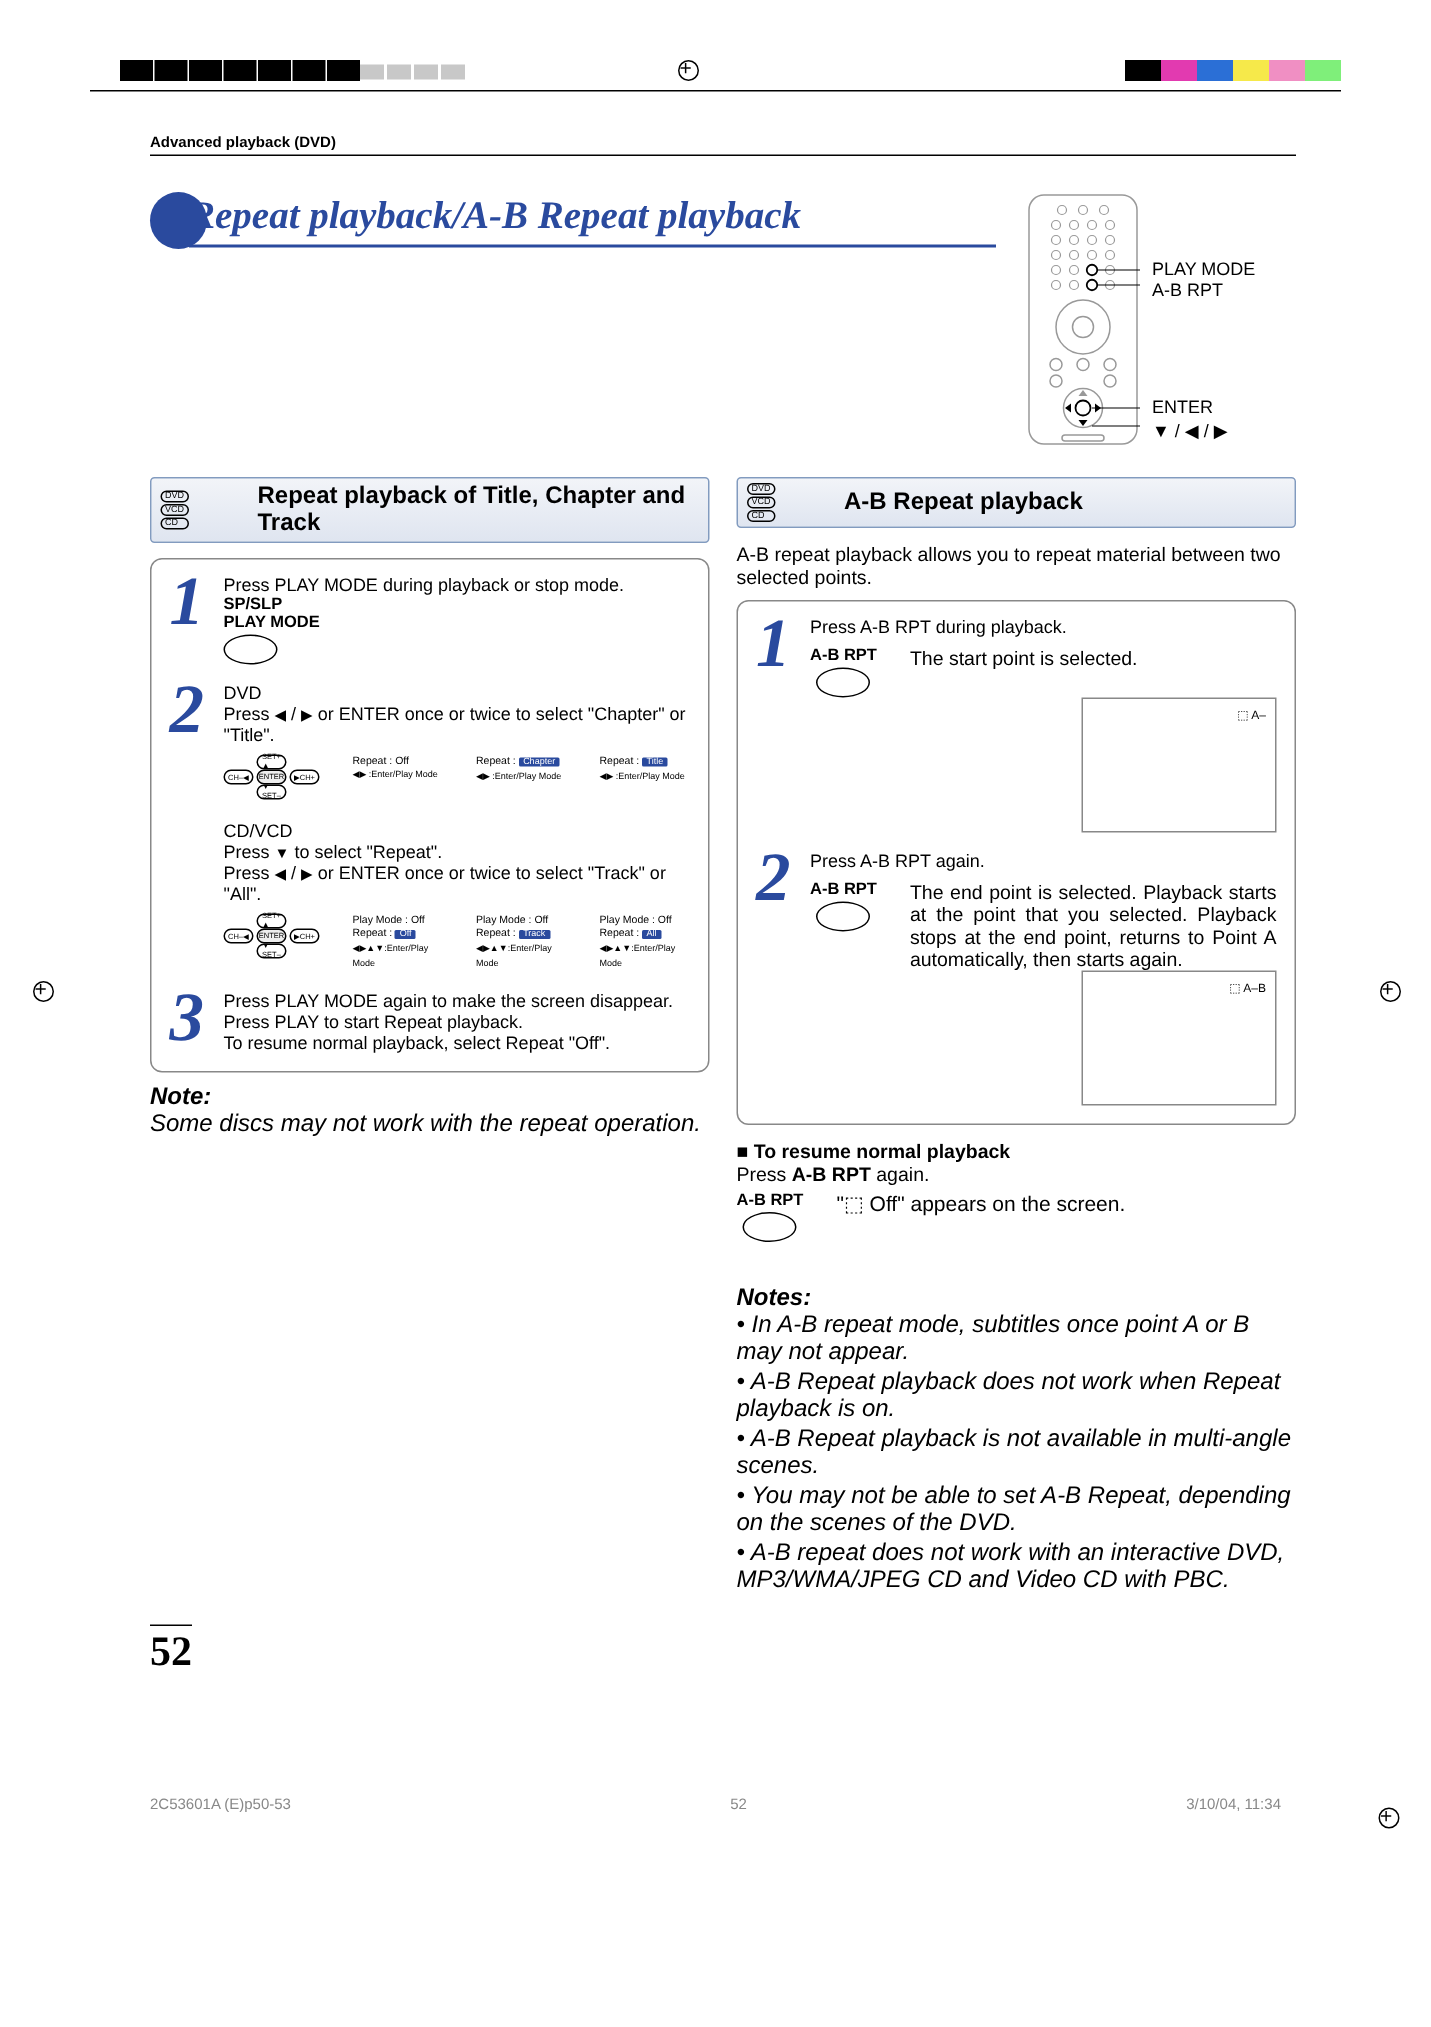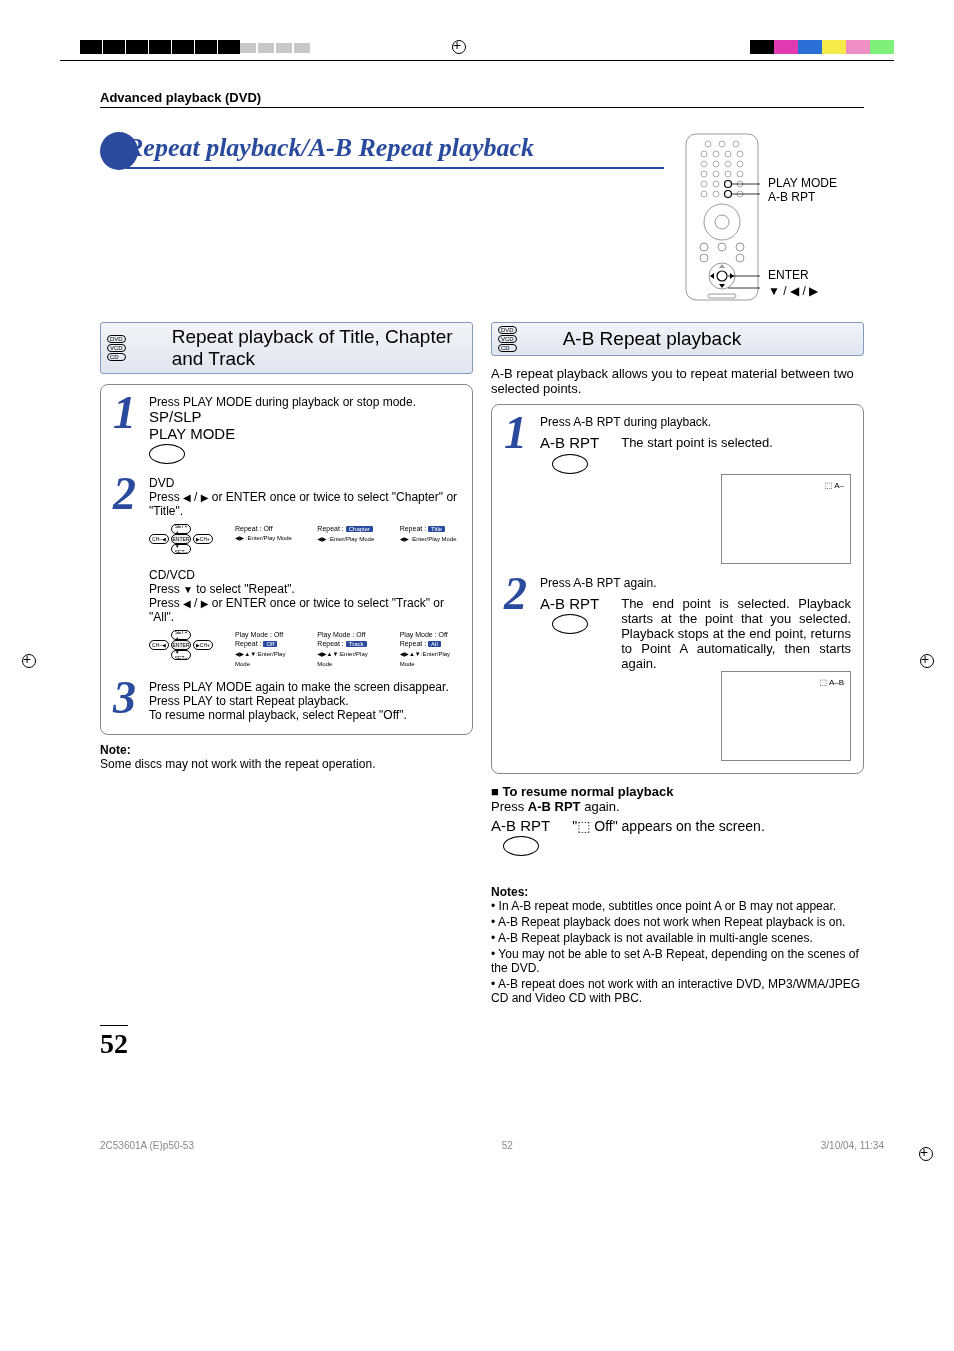--- a/index.html
+++ b/index.html
@@ -11,41 +11,41 @@
   .grayblocks { position: absolute; left: 240px; top: 3px; display: flex; }
   .grayblocks div { width: 16px; height: 10px; background: #c8c8c8; margin-right: 2px; }
   .regmark { position: absolute; left: 448px; top: -4px; width: 20px; height: 20px; }
   .regmark::before { content:""; position:absolute; left:4px; top:4px; width:12px; height:12px; border:1px solid #000; border-radius:50%; }
   .regmark::after { content:"+"; position:absolute; left:5px; top:1px; font-size:14px; }
   .colorbar { position: absolute; right: 60px; top: 0; display:flex; }
   .colorbar div { width:24px; height:14px; }
   .tophr { position:absolute; top:20px; left:60px; right:60px; border-top:1px solid #000; }
   
   .page { padding: 0 90px 40px 100px; }
-  .sectionhdr { font-weight:bold; font-size:13px; border-bottom:1px solid #000; padding-bottom:2px; margin-bottom:24px; }
+  .sectionhdr { font-weight:bold; font-size:10px; border-bottom:1px solid #000; padding-bottom:2px; margin-bottom:24px; }
   
   .titlebar { display:flex; align-items:center; margin-bottom:20px; }
   .tcircle { width:38px; height:38px; background:#2a4a9e; border-radius:50%; flex:none; margin-right:-12px; z-index:1; }
   .titletext { font-family: "Times New Roman", serif; font-style:italic; font-weight:bold; font-size:26px; color:#2a4a9e; }
   .titleunderline { border-bottom:2px solid #2a4a9e; padding-bottom:4px; flex:1; }
   
   .twocol { display:flex; gap:18px; }
   .col { flex:1; }
   
   .subhead-row { display:flex; align-items:center; gap:6px; padding:3px 6px; border:1px solid #829bbf; background:linear-gradient(#f2f4f8,#dfe5f0); border-radius:3px; margin-bottom:10px; }
   .discstack { display:flex; flex-direction:column; gap:1px; font-size:6px; }
   .discstack span { border:0.7px solid #000; border-radius:6px; padding:0 2px; line-height:1; }
-  .subhead-row .st { font-weight:normal; font-size:19px;padding-left:40px; }
+  .subhead-row .st { font-weight:bold; font-size:16px;padding-left:40px; }
   
   .stepbox { border:0.8px solid #888; border-radius:8px; padding:10px 12px 12px 12px; margin-bottom:8px; }
   .step { display:flex; gap:6px; margin-bottom:12px; }
   .bignum { font-family:"Times New Roman",serif; font-size:46px; font-weight:bold; color:#2a4a9e; font-style:italic; line-height:0.8; flex:none; width:30px; }
   .stepbody { flex:1; font-size:12px; }
   .stepbody .bold { font-weight:normal; }
-  .btnlabel { font-size:15px; font-weight:normal; line-height:1.1; }
+  .btnlabel { font-size:11px; font-weight:bold; line-height:1.1; }
   .oval { width:36px; height:20px; border:1.5px solid #000; border-radius:50%; margin-top:2px; }
   
   .tri-l::before { content:"◀"; font-size:10px; }
   .tri-r::before { content:"▶"; font-size:10px; }
   .tri-d::before { content:"▼"; font-size:10px; }
   
   .osdtable { display:flex; gap:22px; margin-top:6px; font-size:7px; align-items:flex-start; }
   .navpad { flex:none; }
   .navpad .row { display:flex; gap:2px; justify-content:center; }
   .navbtn { width:20px; height:10px; border:0.7px solid #000; border-radius:5px; font-size:5px; display:flex; align-items:center; justify-content:center; background:#fff; }
@@ -55,30 +55,30 @@
   
   .screenbox { border:0.8px solid #888; width:130px; height:90px; margin-left:auto; position:relative; font-size:8px; padding:4px; }
   .screenbox .ic { position:absolute; top:6px; right:6px; }
   
   .remote { width:76px; height:170px; border-radius:10px; position:relative; font-size:7px; }
   .remote svg { width:100%; height:100%; }
   .rlabels { font-size:12px; position:absolute; }
   
   .top-right-block { display:flex; align-items:flex-start; gap:8px; justify-content:flex-end; margin-bottom:20px; }
   
-  .notes { font-size:12px; margin-top:6px; }
+  .notes { font-size:16px; margin-top:6px;font-style:italic; }
   .notes .nh { font-weight:bold; }
   .notes ul { list-style:none; }
   .notes li::before { content:"• "; }
   .notes li { margin-bottom:2px; }
   
   .sqhdr { font-weight:bold; font-size:13px; margin-top:10px; }
   .sqhdr::before { content:"■ "; }
   
-  .foot { display:flex; justify-content:space-between; font-size:10px; color:#888; padding:0 70px 0 100px; margin-top:40px; }
+  .foot { display:flex; justify-content:space-between; font-size:10px; color:#888; padding:0 100px 0 100px; margin-top:40px; }
   .pagenum { font-family:"Times New Roman",serif; font-size:28px; font-weight:bold; border-top:1px solid #000; display:inline-block; padding-top:2px; margin-top:18px; }
   
   .sidereg { position:absolute; width:20px; height:20px; }
   .sidereg::before { content:""; position:absolute; left:4px; top:4px; width:12px; height:12px; border:1px solid #000; border-radius:50%; }
   .sidereg::after { content:"+"; position:absolute; left:5px; top:1px; font-size:14px; }
   
   .inlineoval { display:inline-flex; flex-direction:column; align-items:center; vertical-align:top; margin-right:10px; }
 </style>
 </head>
 <body>

